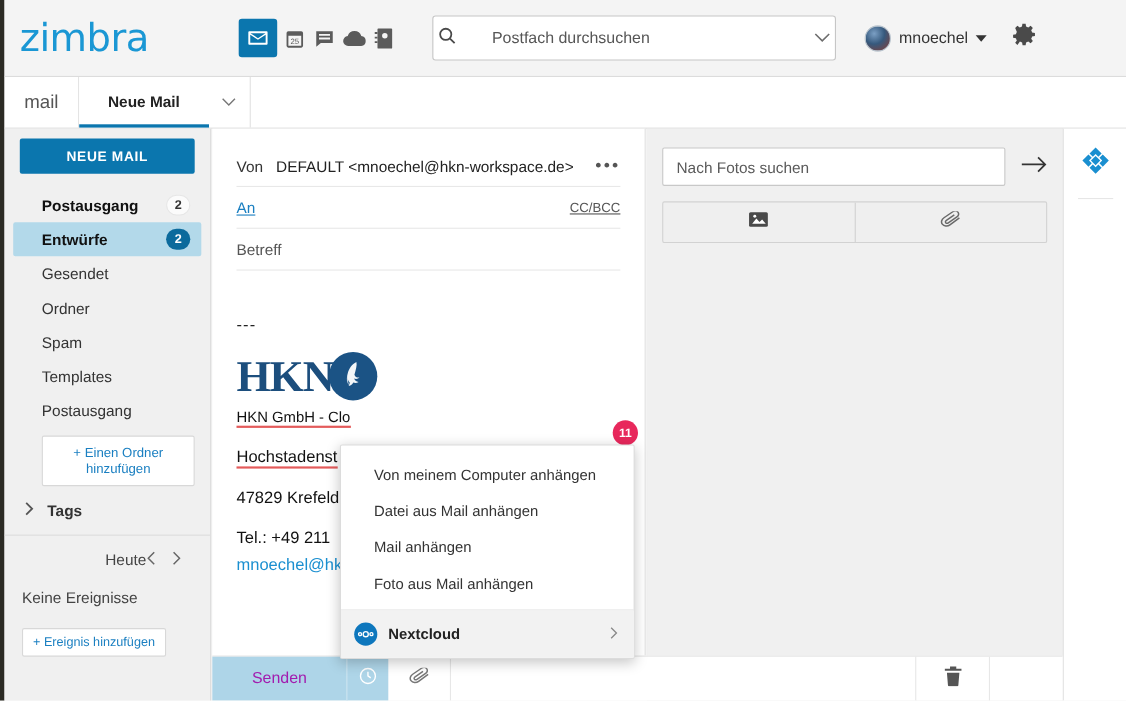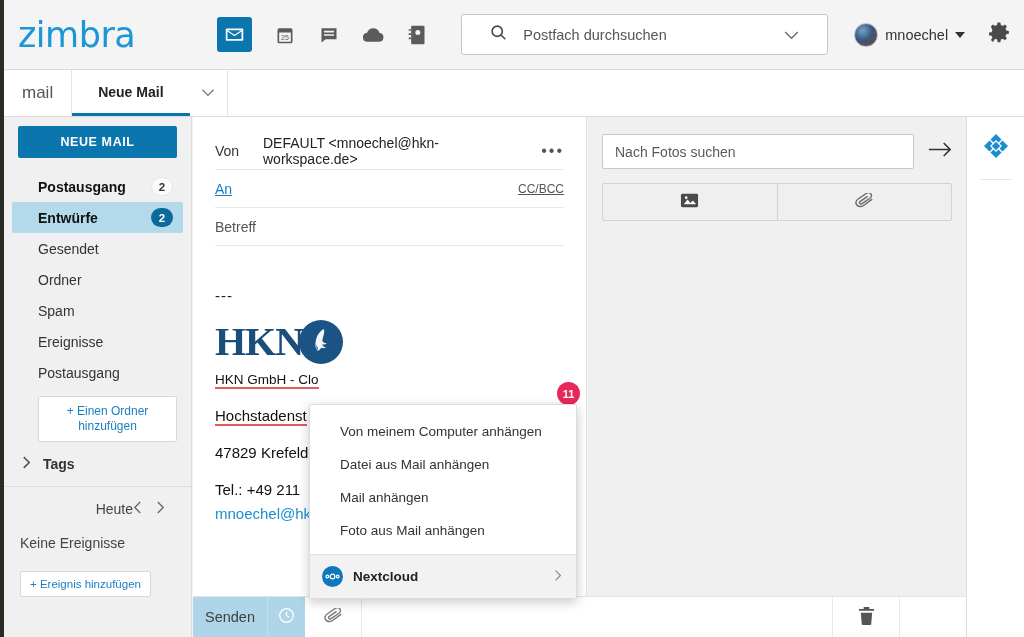--- a/index.html
+++ b/index.html
@@ -25,40 +25,41 @@
     display: flex; align-items: center;
   }
   .logo {
     margin-left: 14px;
     font-size: 35px;
     color: #1a97d4;
     letter-spacing: -0.5px;
     font-family: "DejaVu Sans", sans-serif;
     font-weight: 400;
   }
-  .appicons { display: flex; align-items: center; gap: 22px; margin-left: 82px; }
+  .appicons { display: flex; align-items: center; gap: 5px; margin-left: 82px; }
   .appicon {
     width: 22px; height: 22px;
     display: flex; align-items: center; justify-content: center;
     color: #5b5b5b;
   }
   .appicon.active {
     width: 35px; height: 35px;
     background: #0b76ae; border-radius: 3px; color: #fff;
   }
   .appicon svg { display: block; }
 
   .searchbox {
     margin-left: 33px;
     width: 367px; height: 41px;
     background: #fff;
     border: 1px solid #c6c6c6;
     border-radius: 3px;
     display: flex; align-items: center;
-    padding: 0 28px;
+    padding: 0 4px;
+    gap: 16px;
   }
   .searchbox .si { color: #4a4a4a; flex: 0 0 auto; }
   .searchbox input {
     flex: 1; border: none; outline: none;
     font-size: 14.5px; color: #4d4d4d;
     margin-left: 16px;
     font-family: "Liberation Sans", sans-serif;
     background: transparent;
   }
   .searchbox input::placeholder { color: #565656; }
@@ -150,21 +151,21 @@
   
   .compose {
     position: absolute; top: 117px; left: 189px; width: 394px; bottom: 41px;
     background: #fff; border-right: 1px solid #e0e0e0;
   }
   .field {
     display: flex; align-items: center;
     height: 38px; margin: 0 22px; border-bottom: 1px solid #e8e8e8;
     font-size: 14px;
   }
-  .field.first { margin-top: 15px; gap: 12px; }
+  .field.first { margin-top: 15px; }
   .flabel { color: #333; width: 36px; flex: 0 0 auto; }
   .fvalue { color: #222; flex: 1; }
   .dots { color: #555; letter-spacing: 2px; font-size: 16px; cursor: pointer; }
   .an-link { color: #1a7fc1; text-decoration: underline; font-weight: normal; cursor: pointer; }
   .ccbcc { color: #555; text-decoration: underline; font-size: 12px; cursor: pointer; }
   .subject { color: #555; }
 
   .body {
     position: absolute; top: 148px; left: 0; right: 0; bottom: 0;
     padding: 22px 22px 0 22px; overflow: hidden;
@@ -252,22 +253,22 @@
   }
   .rail-div { width: 32px; border-top: 1px solid #e6e6e6; margin-top: 16px; }
 
   
   .bottombar {
     position: absolute; left: 189px; right: 58px; bottom: 0; height: 41px;
     background: #fff; border-top: 1px solid #e4e4e4;
     display: flex; align-items: stretch;
   }
   .send-btn {
-    display: flex; align-items: center; padding: 0 12px;
-    background: #aed5e8; color: #404040; font-size: 14.5px; cursor: pointer;
+    display: flex; align-items: center; padding: 0 36px;
+    background: #aed5e8; color: #a21caf; font-size: 14.5px; cursor: pointer;
   }
   .send-clock {
     display: flex; align-items: center; justify-content: center;
     width: 38px; background: #aed5e8; color: #fff;
     border-left: 1px solid #c3e0ee; cursor: pointer;
   }
   .attach-btn {
     display: flex; align-items: center; justify-content: center;
     width: 57px; color: #777; border-right: 1px solid #e7e7e7; cursor: pointer;
   }
@@ -372,21 +373,21 @@
     <div class="folder">
       <span>Gesendet</span>
     </div>
     <div class="folder">
       <span>Ordner</span>
     </div>
     <div class="folder">
       <span>Spam</span>
     </div>
     <div class="folder">
-      <span>Ereignisse</span>
+      <span>Templates</span>
     </div>
     <div class="folder">
       <span>Postausgang</span>
     </div>
 
     <div class="addfolder">+ Einen Ordner hinzufügen</div>
 
     <div class="tags-row">
       <span>
         <svg width="9" height="13" viewBox="0 0 10 14" fill="none" stroke="#555" stroke-width="1.8">

